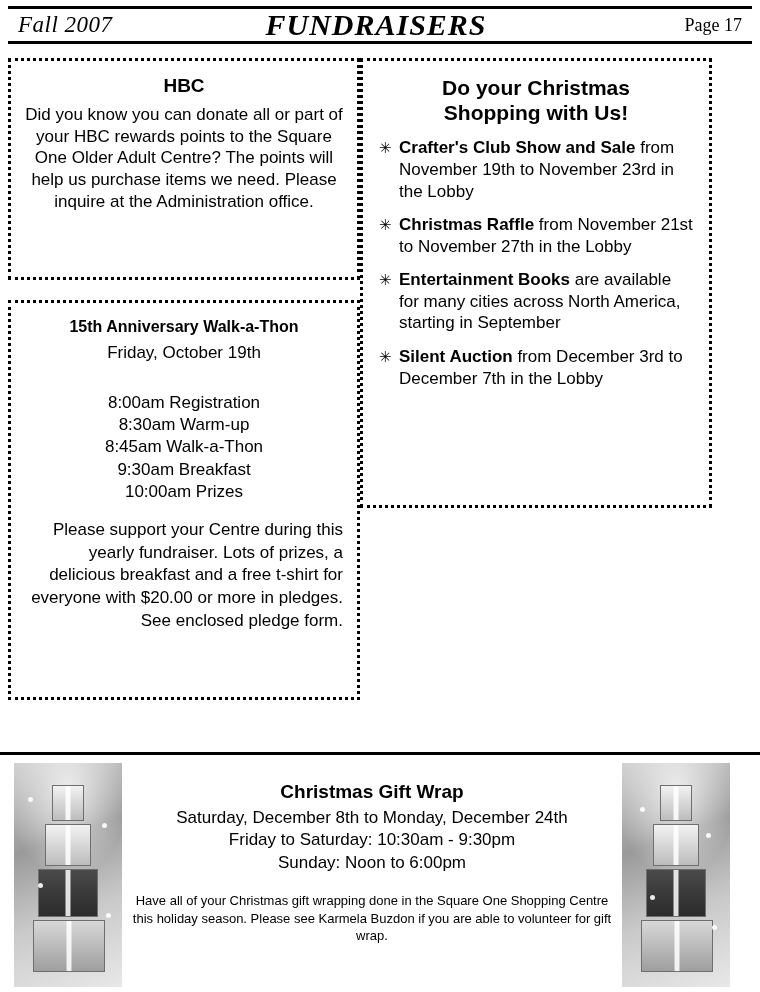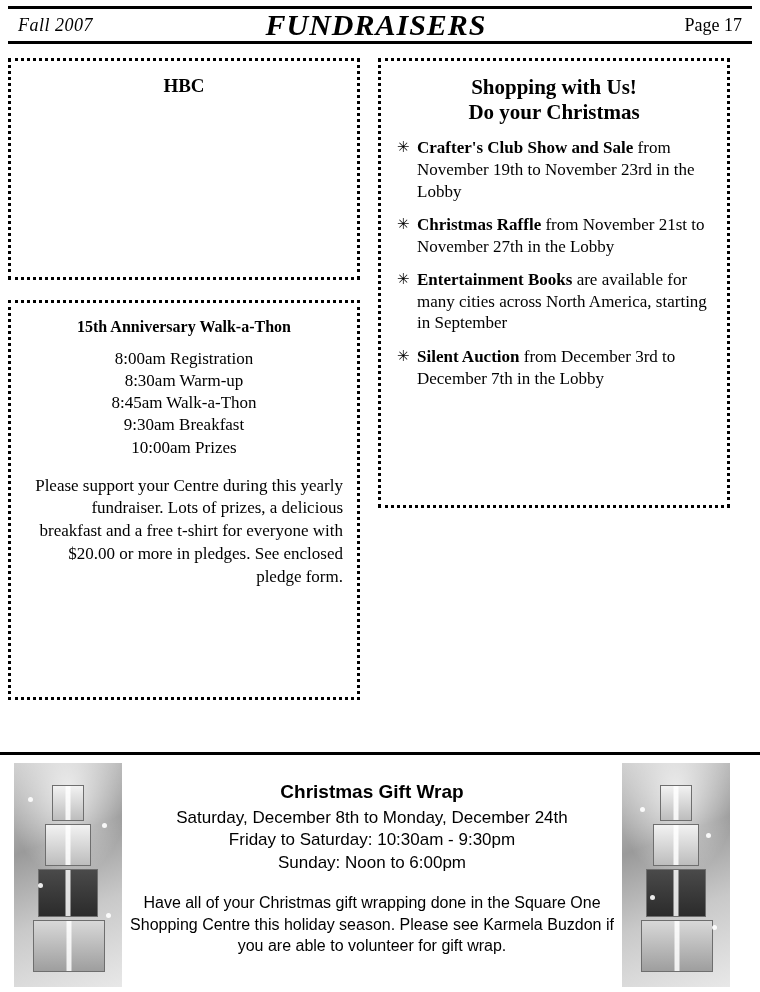--- a/index.html
+++ b/index.html
@@ -25,21 +25,21 @@
     height: 38px;
     display: flex;
     align-items: center;
     justify-content: space-between;
     padding: 0 10px;
     box-sizing: border-box;
   }
   .header-season {
     font-family: "Liberation Serif", serif;
     font-style: italic;
-    font-size: 18px;
+    font-size: 23px;
     letter-spacing: 0.5px;
   }
   .header-title {
     font-family: "Liberation Serif", serif;
     font-weight: bold;
     font-style: italic;
     font-size: 30px;
     letter-spacing: 1px;
     position: absolute;
     left: 0;
@@ -53,23 +53,21 @@
   }
 
   
   .content {
     position: relative;
     padding: 14px 8px 0 8px;
     box-sizing: border-box;
   }
   .columns {
     display: flex;
-    gap: 18px;
     align-items: flex-start;
-    font-family: Liberation Serif, serif;
   }
   .col-left  { width: 352px; }
   .col-right { width: 352px; }
 
   .dotbox {
     border: 3px dotted #000;
     padding: 12px 14px;
     box-sizing: border-box;
     margin-bottom: 20px;
     background: #fff;
@@ -93,21 +91,21 @@
     font-size: 17px;
     line-height: 1.28;
     text-align: center;
   }
 
   
   .schedule {
     text-align: center;
     font-size: 17px;
     line-height: 1.3;
-    margin-top: 12px;
+    margin-top: 28px;
   }
   .walk-sub {
     text-align: center;
     font-size: 17px;
     line-height: 1.3;
   }
   .walk-para {
     text-align: right;
     font-size: 17px;
     line-height: 1.34;
@@ -215,64 +213,66 @@
   .gift-title {
     font-weight: bold;
     font-size: 19px;
     margin-bottom: 4px;
   }
   .gift-line {
     font-size: 17px;
     line-height: 1.32;
   }
   .gift-para {
-    font-size: 16px;
+    font-size: 13px;
     line-height: 1.34;
     margin-top: 18px;
   }
 </style>
 </head>
 <body>
 
 <div class="page-header">
   <span class="header-season">Fall 2007</span>
   <span class="header-title">FUNDRAISERS</span>
   <span class="header-page">Page 17</span>
 </div>
 
 <div class="content">
   <div class="columns">
 
     <div class="col-left">
 
       <div class="dotbox" style="height:222px;">
         <div class="box-title">HBC</div>
+        <div class="box-text">Did you know you can donate all or part of your HBC rewards points to the Square One Older Adult Centre? The points will help us purchase items we need. Please inquire at the Administration office.</div>
       </div>
 
       <div class="dotbox" style="height:400px;">
         <div class="box-title small">15th Anniversary Walk-a-Thon</div>
+        <div class="walk-sub">Friday, October 19th</div>
         <div class="schedule">
           <div>8:00am Registration</div>
           <div>8:30am Warm-up</div>
           <div>8:45am Walk-a-Thon</div>
           <div>9:30am Breakfast</div>
           <div>10:00am Prizes</div>
         </div>
         <div class="walk-para">Please support your Centre during this yearly fundraiser. Lots of prizes, a delicious breakfast and a free t-shirt for everyone with $20.00 or more in pledges. See enclosed pledge form.</div>
       </div>
 
     </div>
 
     <div class="col-right">
 
 
       <div class="dotbox" style="height:450px;">
         <div class="box-title big">
+          <div>Do your Christmas</div>
           <div>Shopping with Us!</div>
-          <div>Do your Christmas</div>
         </div>
         <ul class="bullets">
           <li>
             <span class="star">✳</span>
             <b>Crafter's Club Show and Sale</b><span> from November 19th to November 23rd in the Lobby</span>
           </li>
           <li>
             <span class="star">✳</span>
             <b>Christmas Raffle</b><span> from November 21st to November 27th in the Lobby</span>
           </li>

